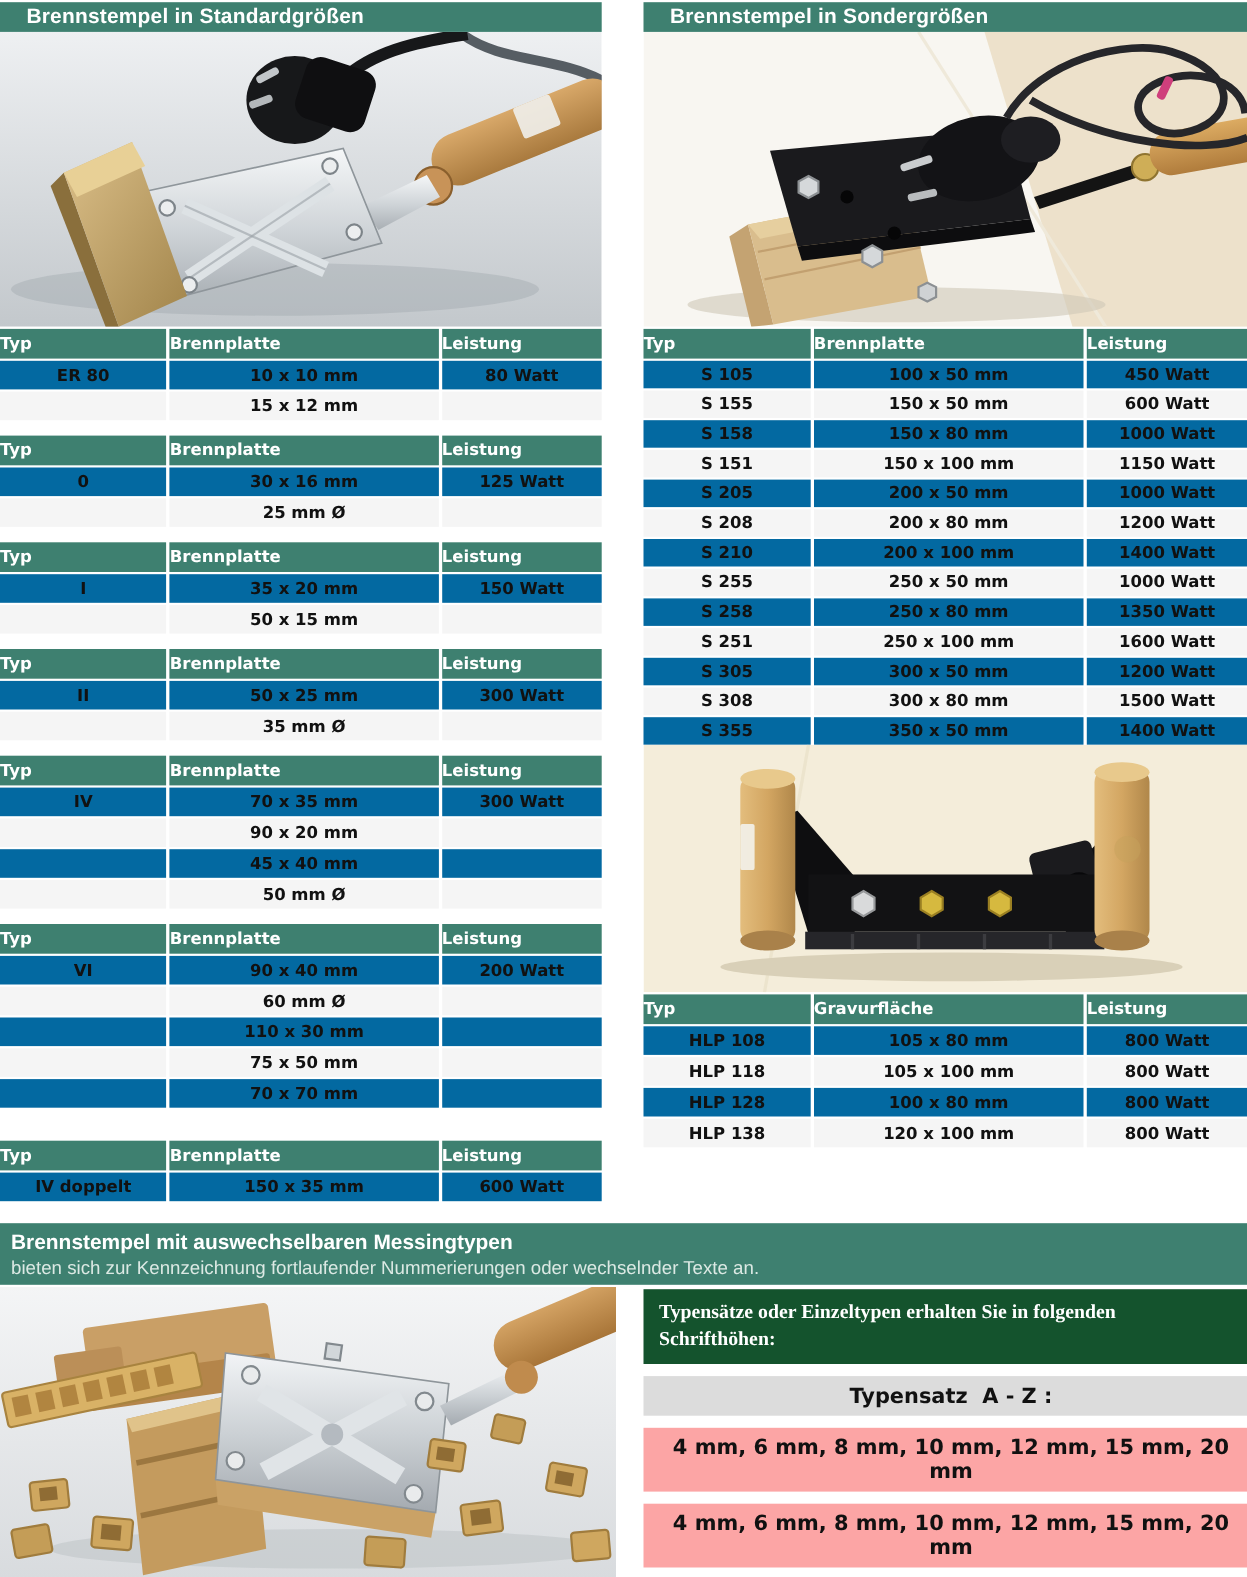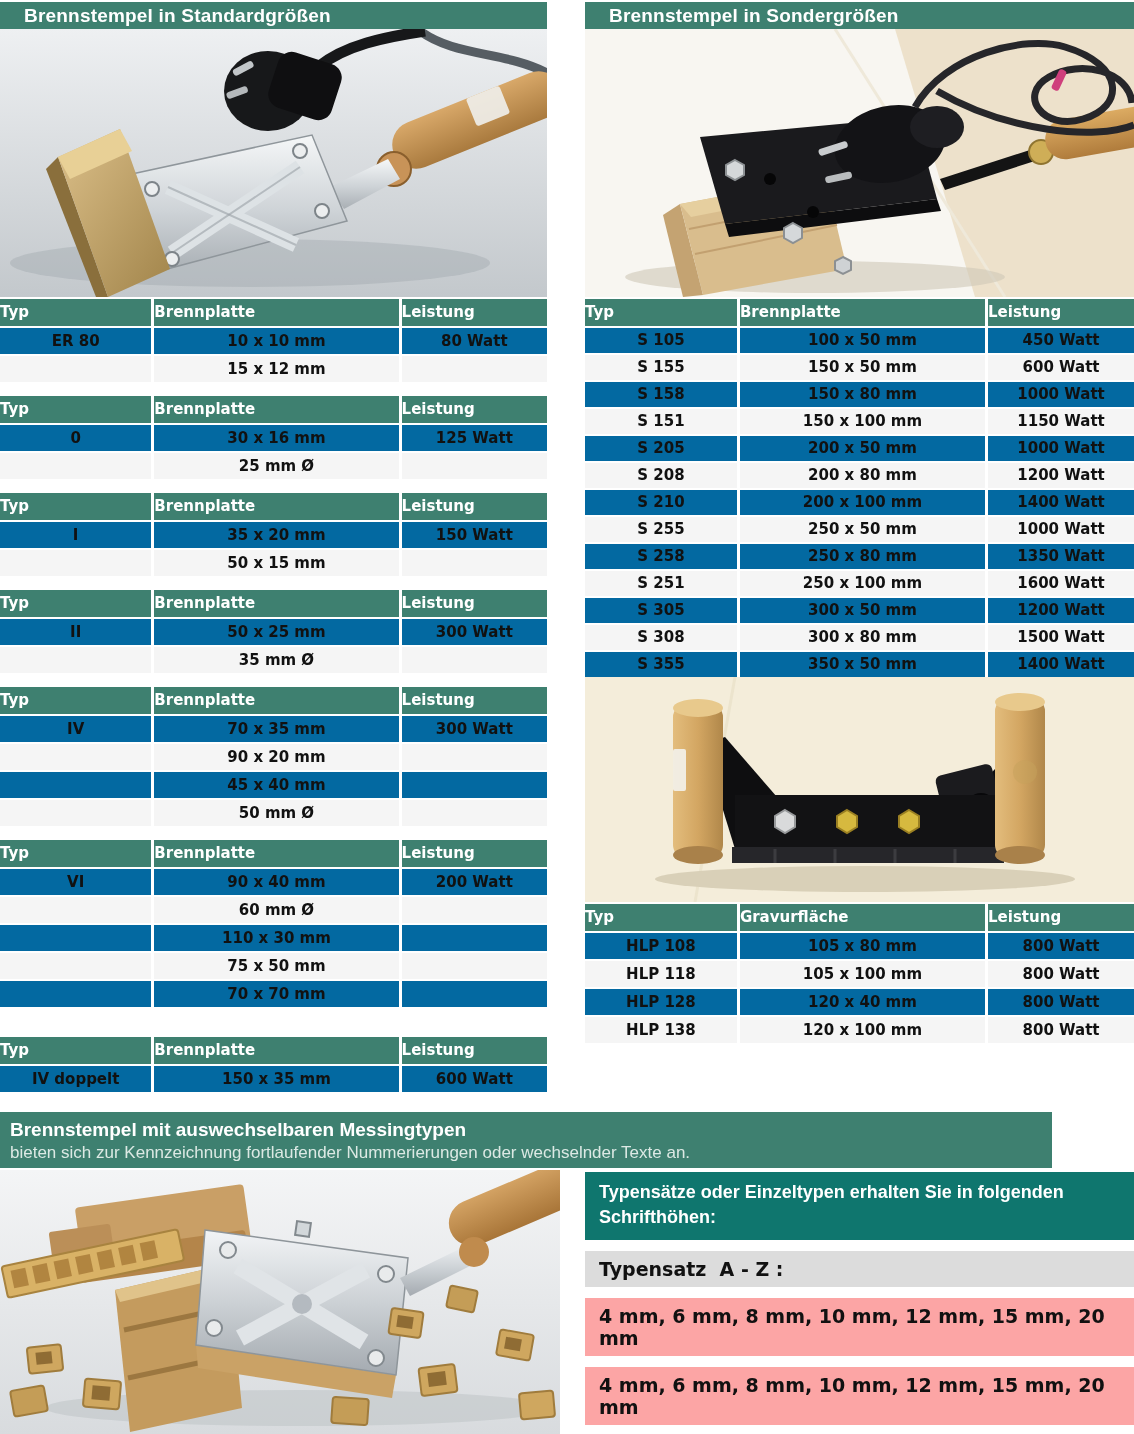--- a/index.html
+++ b/index.html
@@ -23,33 +23,33 @@
              font-size:15px; height:27px; line-height:27px;
              font-family:"DejaVu Sans","Liberation Sans",sans-serif; }
   .td-cell { text-align:center; font-weight:bold; font-size:15px; height:26px; line-height:26px;
              color:#111111; font-family:"DejaVu Sans","Liberation Sans",sans-serif; }
   .s-table .td-cell { height:25px; line-height:25px; }
   .row-gray  { background:#0369a1; }
   .row-light { background:#F5F5F5; }
 
   .hlp-banner { margin-top:22px; }
 
-  #bottom-banner { position:absolute; left:0; top:1112px; width:1052px; height:56px;
+  #bottom-banner { position:absolute; left:0; top:1112px; width:1134px; height:56px;
                    background:#3E8070; color:#ffffff; box-sizing:border-box; padding:5px 0 0 10px; }
   #bottom-banner .t1 { font-size:19px; font-weight:bold; line-height:25px; }
   #bottom-banner .t2 { font-size:17px; line-height:22px; color:#DCE9E4; }
 
   #bottom-left-photo { position:absolute; left:0; top:1170px; }
 
   #bottom-right-box { position:absolute; left:585px; top:1172px; width:549px; }
-  .box-header { background:#0f766e; color:#ffffff; font-weight:bold; font-size:18px;
-                line-height:1.4; padding:8px 40px 10px 14px; }
+  .box-header { background:#14532d; color:#ffffff; font-weight:bold; font-size:18px;
+                line-height:1.4; padding:8px 40px 10px 14px;font-family:Liberation Serif, serif; }
   .box-row { margin-top:11px; font-weight:bold; font-size:19px; color:#111111;
              padding:7px 4px 7px 14px; white-space:pre-wrap;
-             font-family:"DejaVu Sans","Liberation Sans",sans-serif; }
+             font-family:"DejaVu Sans","Liberation Sans",sans-serif;text-align:center; }
   .box-row.gray  { background:#DCDCDC; }
   .box-row.light { background:#fca5a5; }
 </style>
 </head>
 <body>
 
 <div class="page">
 
   <div class="col" id="left-col">
     <div class="banner">Brennstempel in Standardgrößen</div>
@@ -335,21 +335,21 @@
         <div class="th-cell">Typ</div>
         <div class="th-cell">Gravurfläche</div>
         <div class="th-cell">Leistung</div>
         <div class="td-cell row-gray">HLP 108</div>
         <div class="td-cell row-gray">105 x 80 mm</div>
         <div class="td-cell row-gray">800 Watt</div>
         <div class="td-cell row-light">HLP 118</div>
         <div class="td-cell row-light">105 x 100 mm</div>
         <div class="td-cell row-light">800 Watt</div>
         <div class="td-cell row-gray">HLP 128</div>
-        <div class="td-cell row-gray">120 x 40 mm</div>
+        <div class="td-cell row-gray">100 x 80 mm</div>
         <div class="td-cell row-gray">800 Watt</div>
         <div class="td-cell row-light">HLP 138</div>
         <div class="td-cell row-light">120 x 100 mm</div>
         <div class="td-cell row-light">800 Watt</div>
       </div>
   </div>
 
   <div id="bottom-banner">
     <div class="t1">Brennstempel mit auswechselbaren Messingtypen</div>
     <div class="t2">bieten sich zur Kennzeichnung fortlaufender Nummerierungen oder wechselnder Texte an.</div>

